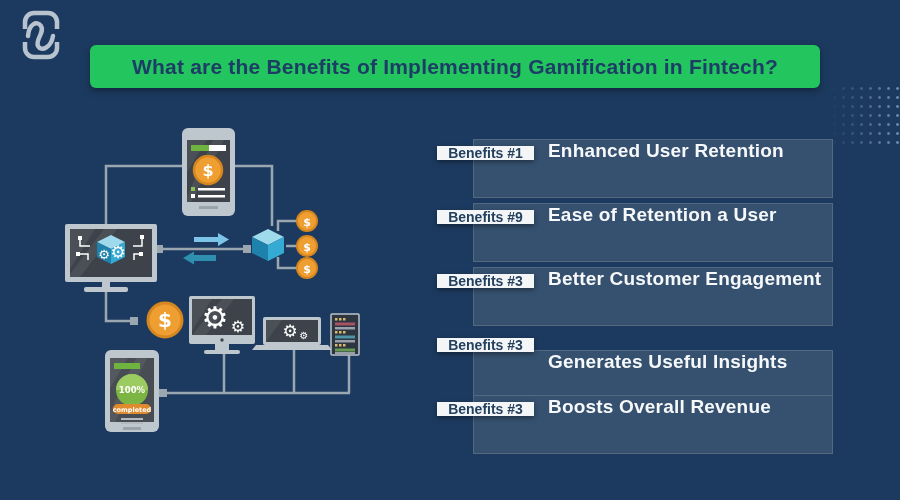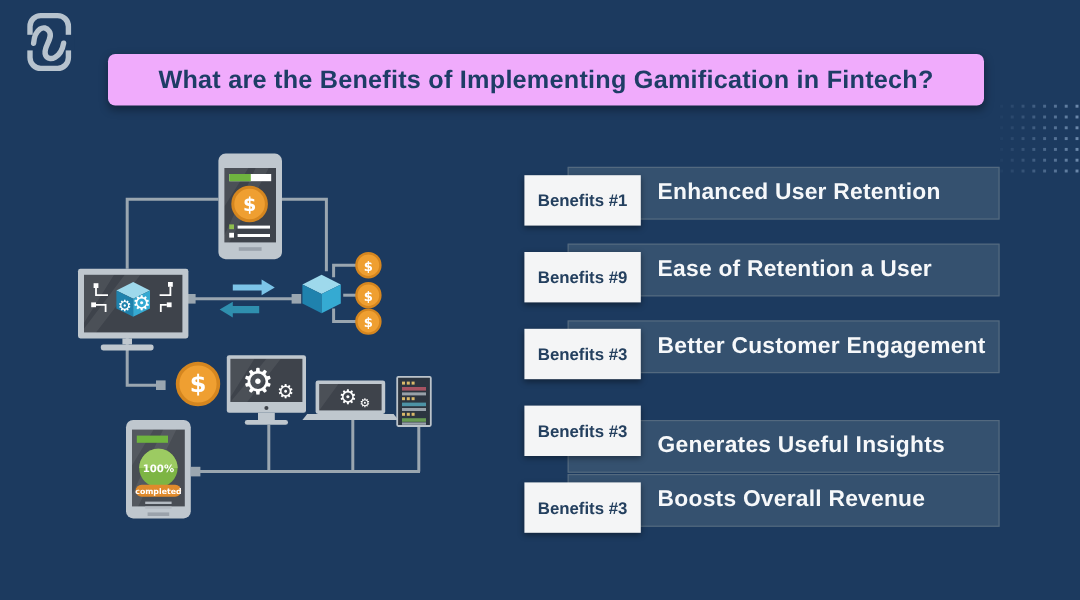--- a/index.html
+++ b/index.html
@@ -10,53 +10,53 @@
     position:relative;
   }
   .abs{position:absolute;}
 
   
   #logo{left:20px;top:8px;width:42px;height:54px;}
 
   
   #title-box{
     left:90px;top:45px;width:730px;height:43px;
-    background:#f0abfc;border-radius:6px;
+    background:#22c55e;border-radius:6px;
     box-shadow:0 3px 7px rgba(0,0,0,.35);
     display:flex;align-items:center;justify-content:center;
   }
   #title-box span{
     color:var(--title_text,#1e3d66);
     font-size:21px;font-weight:bold;letter-spacing:.2px;white-space:nowrap;
   }
 
   
   #dots{
     left:830px;top:84px;width:70px;height:66px;
     background-image:radial-gradient(circle, rgba(137,165,198,.75) 1.2px, transparent 1.6px);
     background-size:9px 9px;
     -webkit-mask-image:linear-gradient(to left, rgba(0,0,0,1), rgba(0,0,0,0));
     mask-image:linear-gradient(to left, rgba(0,0,0,1), rgba(0,0,0,0));
   }
 
   
   .benefit-row{left:0;top:0;width:900px;height:0;}
   .benefit-box{
-    position:absolute;left:473px;width:360px;height:44px;
+    position:absolute;left:473px;width:360px;height:59px;
     background:var(--panel,#35516f);
     border:1px solid var(--panel_border,#53697f);
-    display:flex;align-items:center;
+    display:flex;align-items:flex-start;
     padding-left:74px;box-sizing:border-box;
   }
   .benefit-box span{
     color:var(--label_text,#f6f8fa);
     font-size:19px;font-weight:bold;letter-spacing:.2px;white-space:nowrap;
   }
   .benefit-badge{
-    position:absolute;left:437px;width:97px;height:42px;
+    position:absolute;left:437px;width:97px;height:14px;
     background:var(--badge_bg,#f4f5f6);
     box-shadow:0 2px 5px rgba(0,0,0,.4);
     display:flex;align-items:center;justify-content:center;
     z-index:2;
   }
   .benefit-badge span{
     color:var(--badge_text,#24405f);font-size:14px;font-weight:bold;white-space:nowrap;
   }
   .r1 .benefit-box{top:139px}.r1 .benefit-badge{top:146px}
   .r2 .benefit-box{top:203px}.r2 .benefit-badge{top:210px}

